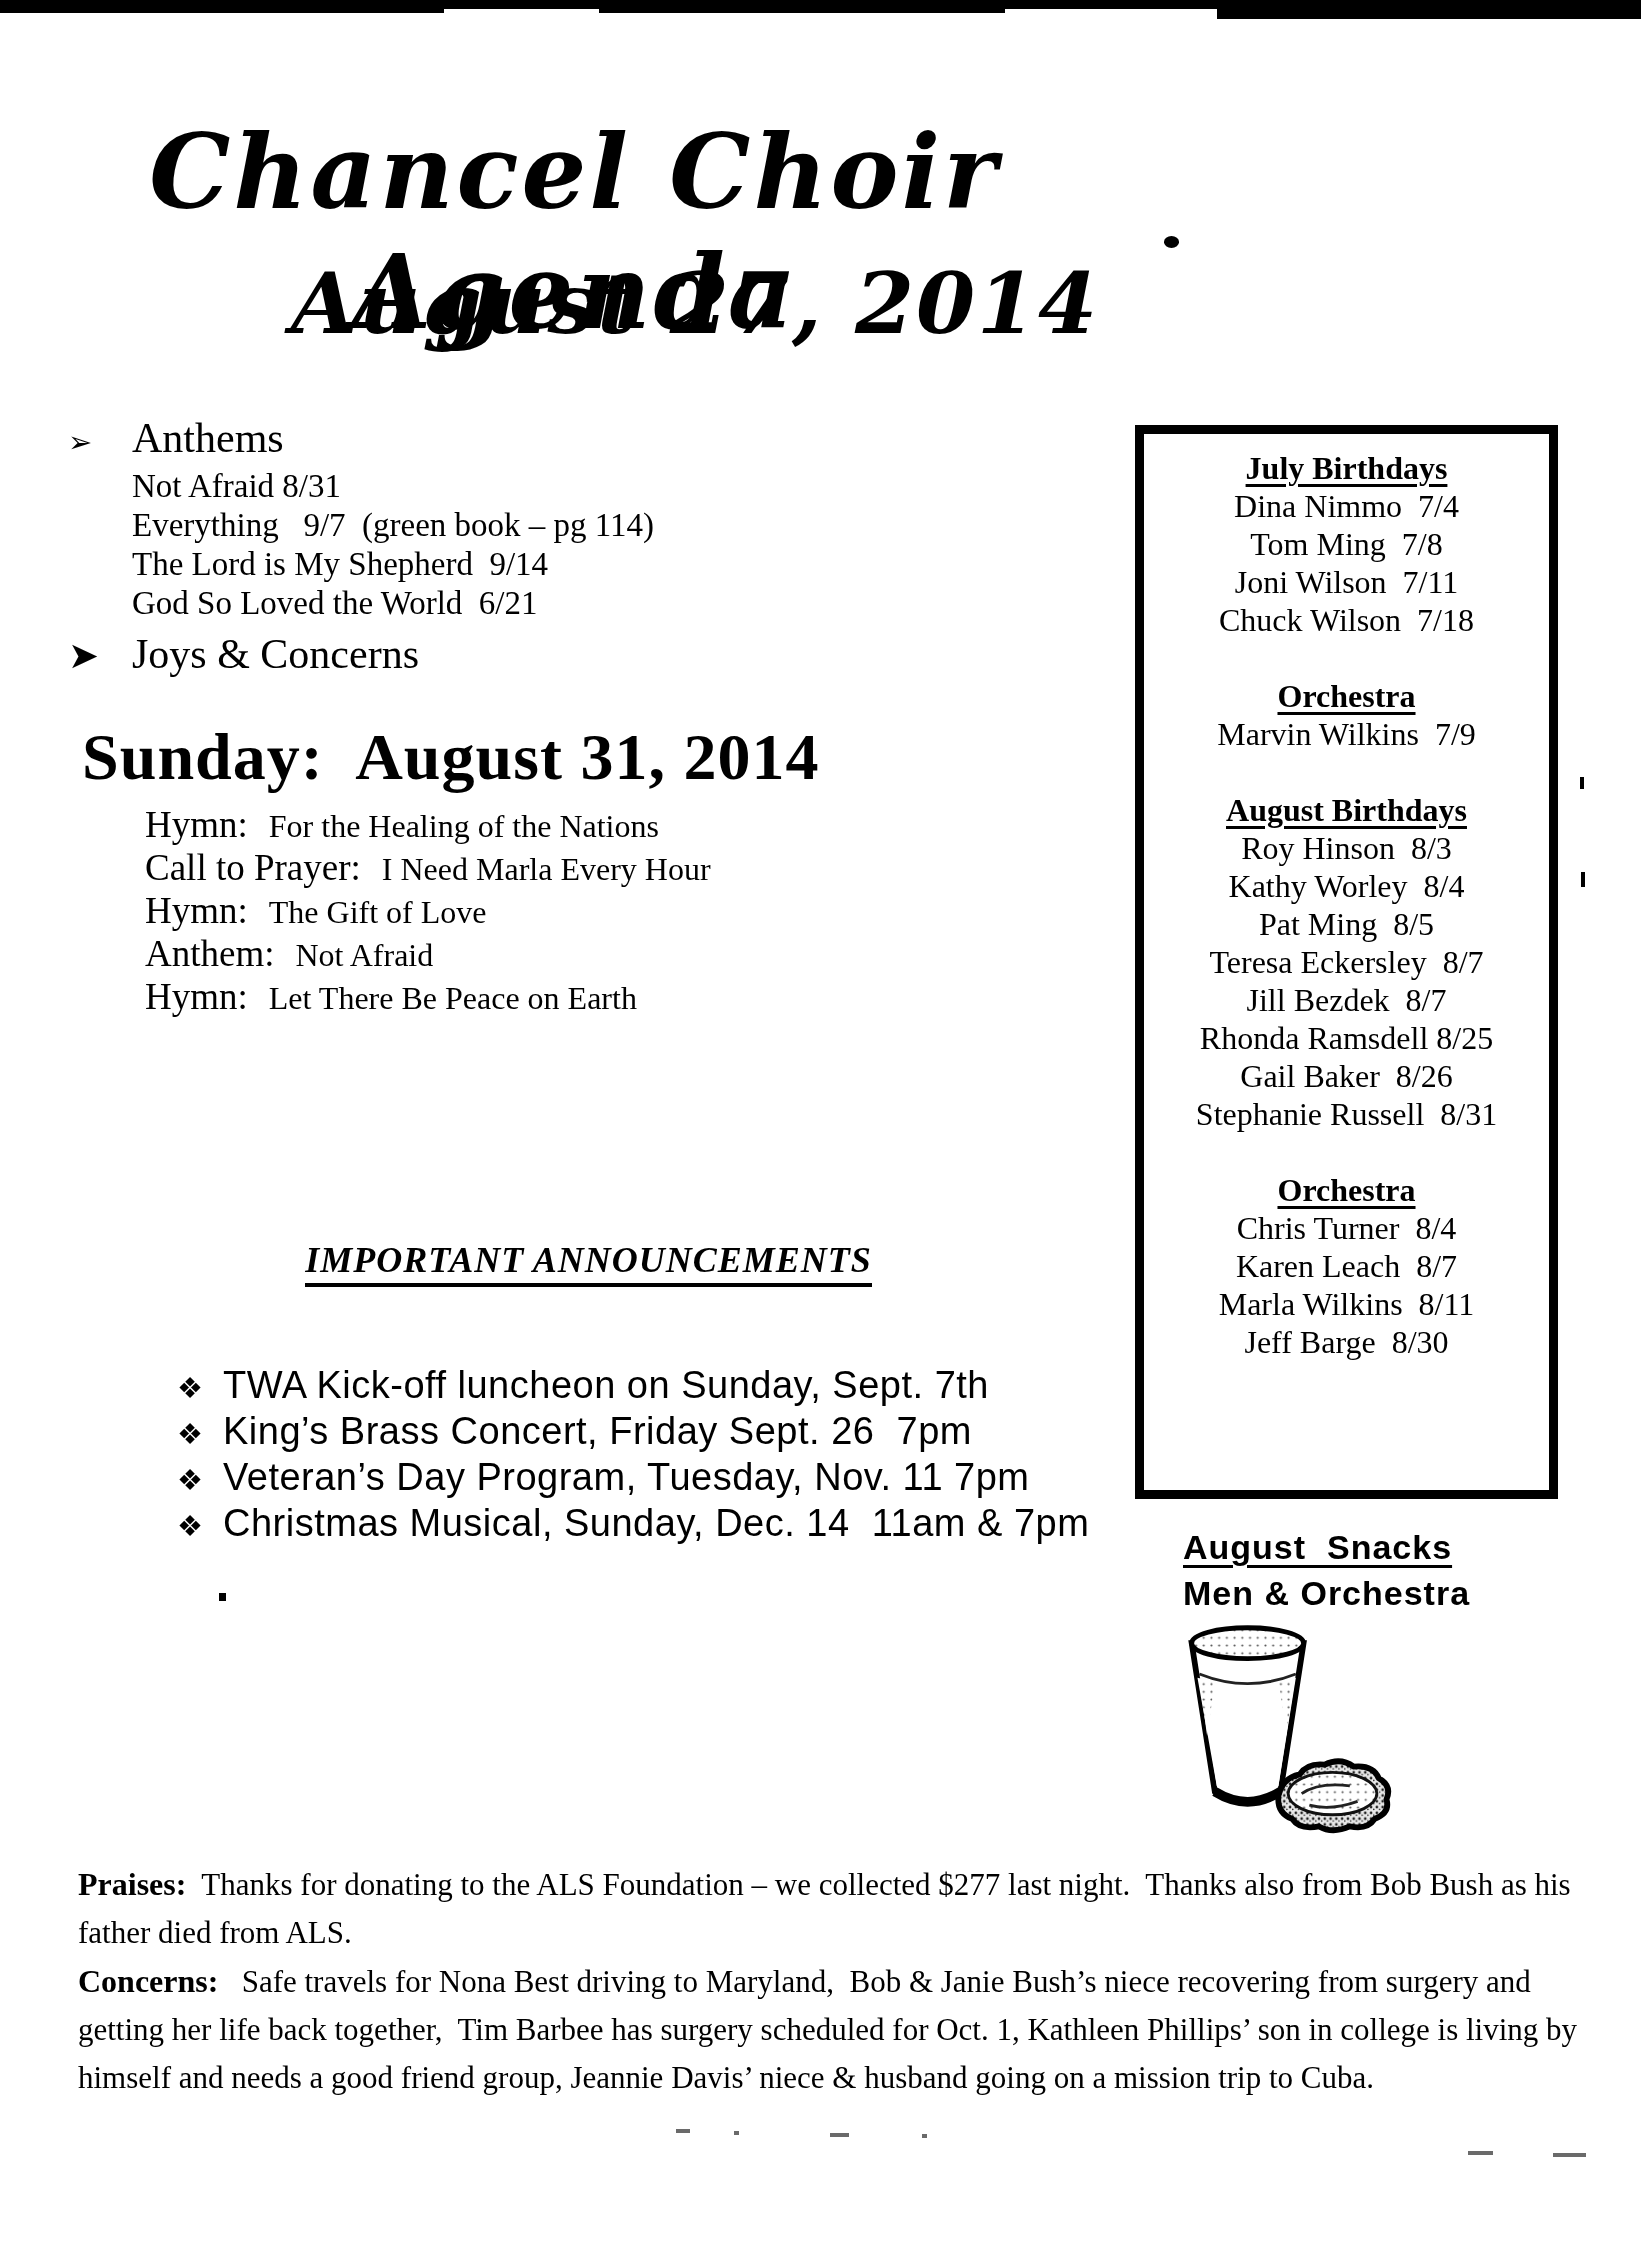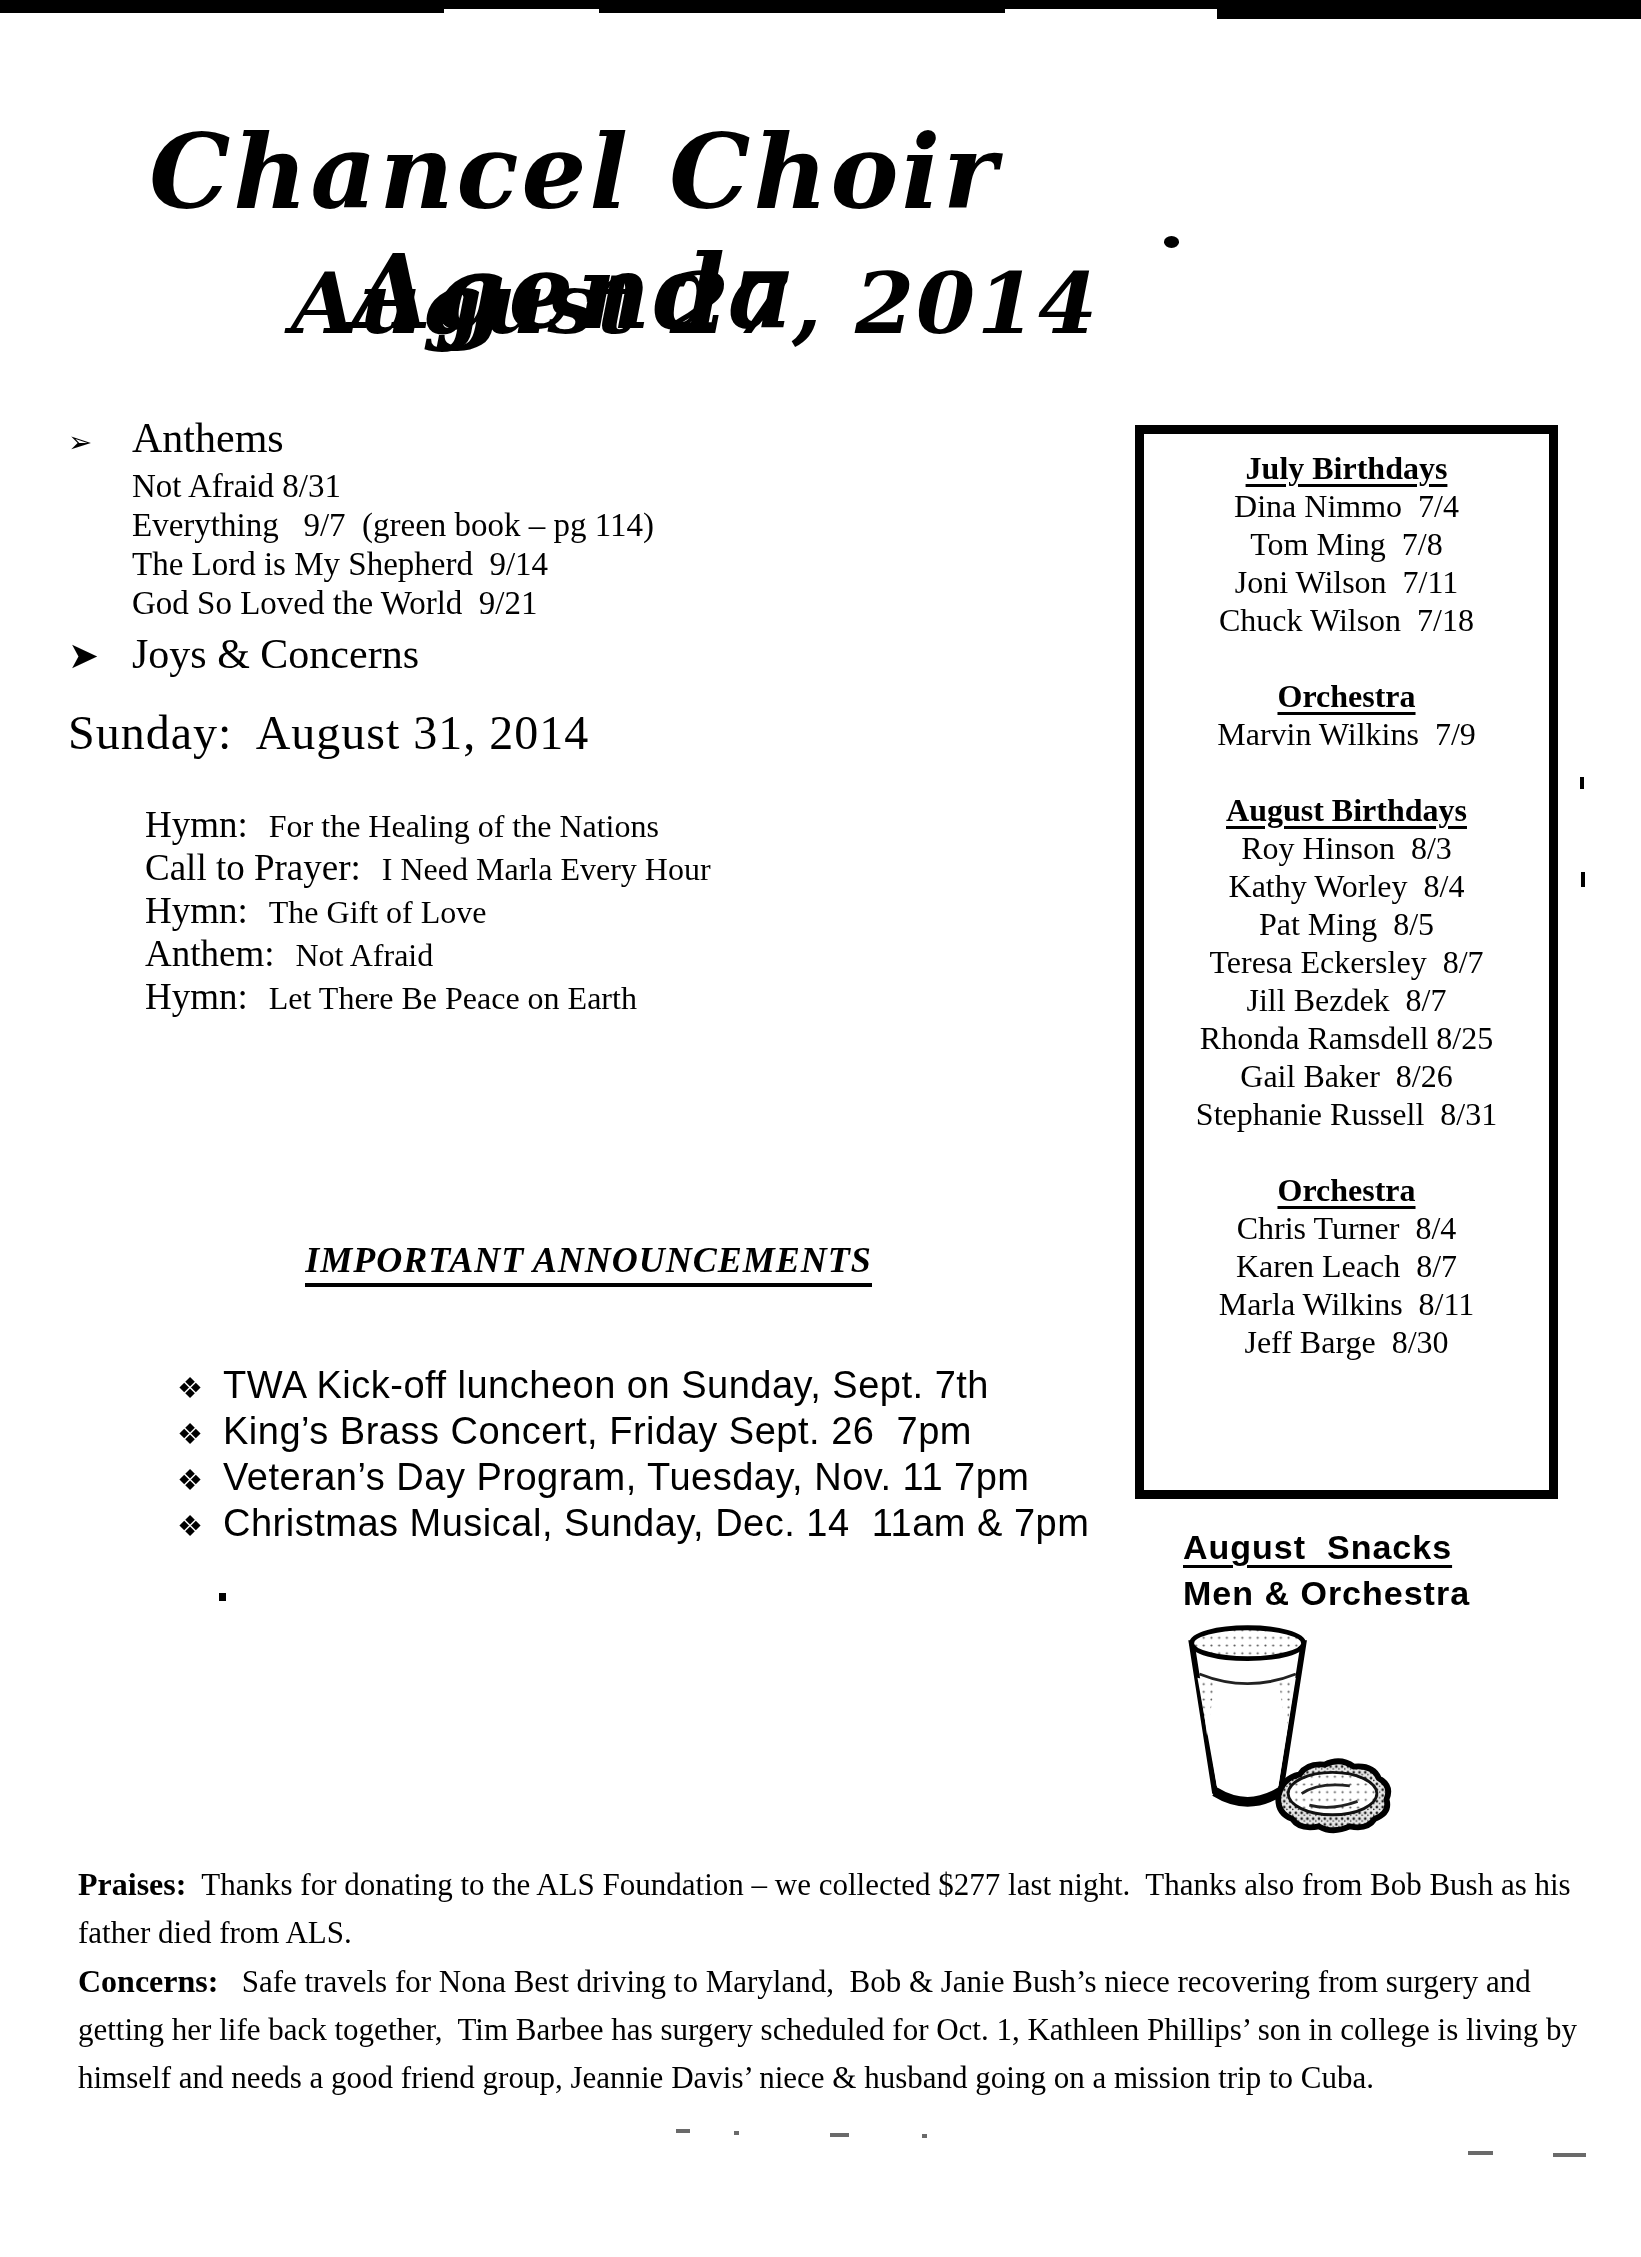--- a/index.html
+++ b/index.html
@@ -22,22 +22,22 @@
 
   
   .agenda{position:absolute;left:68px;top:413px;width:869px;}
   .agenda-heading{display:flex;align-items:baseline;font-size:42px;line-height:50px;}
   .arrow1{font-size:29px;width:64px;flex:0 0 64px;}
   .arrow2{font-size:37px;width:64px;flex:0 0 64px;}
   .agenda-items{margin-left:64px;font-size:33px;line-height:39px;}
   .joys{margin-top:5.8px;}
 
   
-  .sunday{position:absolute;left:64px;top:701px;font-size:48px;font-weight:normal;
-          letter-spacing:1px;margin:4px;}
+  .sunday{position:absolute;left:64px;top:701px;font-size:66px;font-weight:bold;
+          letter-spacing:1px;margin:18px;}
   .service{position:absolute;left:145px;top:803px;}
   .service-row{display:flex;align-items:baseline;height:43px;}
   .svc-label{font-size:37px;margin-right:21px;}
   .svc-text{font-size:32px;}
 
   
   .ann-head-wrap{position:absolute;left:270px;top:1239px;width:637px;text-align:center;}
   .ann-head{font-size:36px;font-weight:bold;font-style:italic;letter-spacing:1px;
             border-bottom:4.8px solid #000;padding-bottom:2.9px;}
   .ann-list{position:absolute;left:177px;top:1364px;}
@@ -91,21 +91,21 @@
       <span>Anthems</span>
     </div>
     <div class="agenda-items">
 
         <div class="prewrap">Not Afraid 8/31</div>
 
         <div class="prewrap">Everything   9/7  (green book – pg 114)</div>
 
         <div class="prewrap">The Lord is My Shepherd  9/14</div>
 
-        <div class="prewrap">God So Loved the World  9/21</div>
+        <div class="prewrap">God So Loved the World  6/21</div>
       </div>
     <div class="agenda-heading joys">
       <span class="arrow2">➤</span>
       <span>Joys &amp; Concerns</span>
     </div>
   </section>
 
   <h2 class="sunday prewrap">Sunday:  August 31, 2014</h2>
   <div class="service">
 

